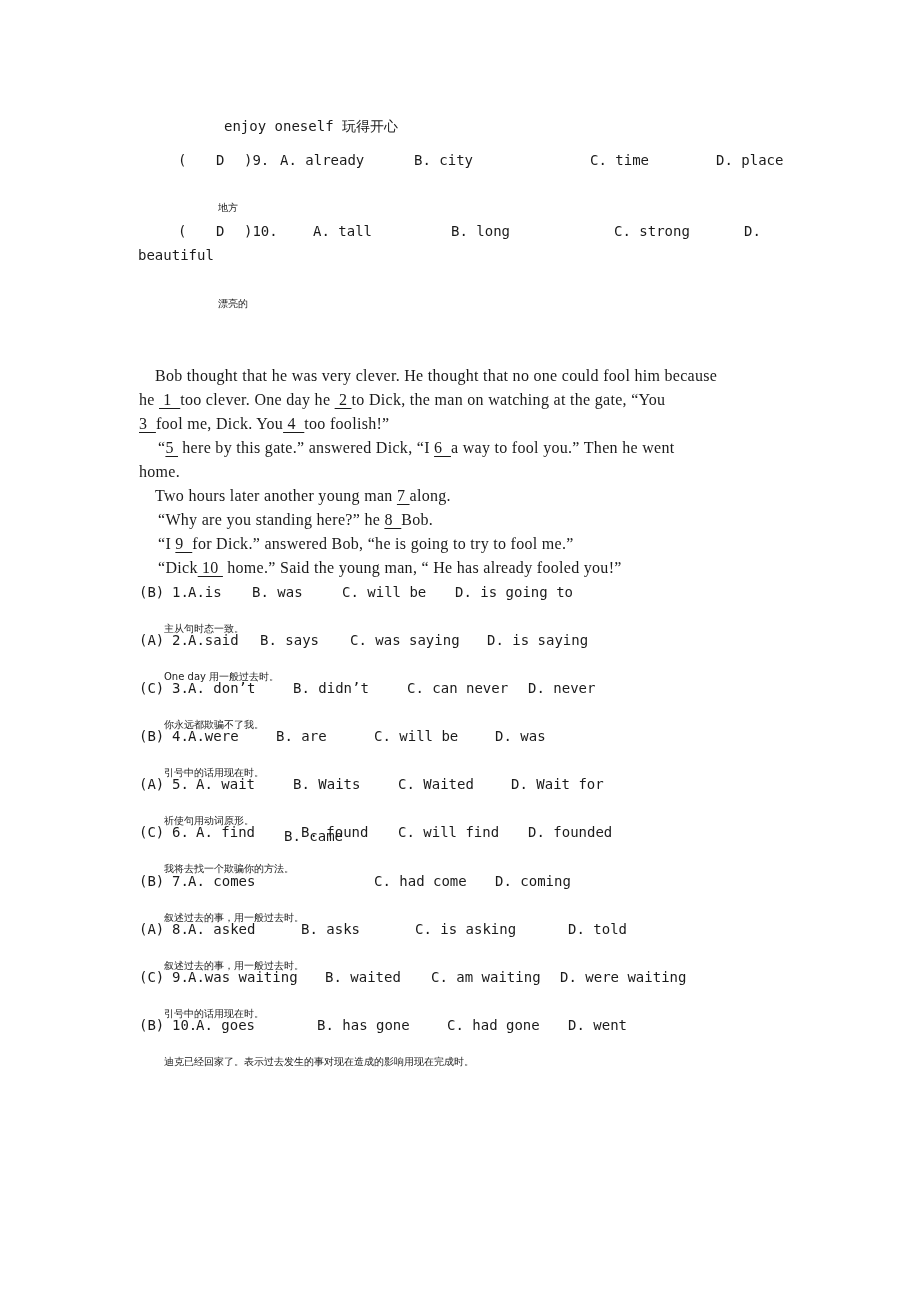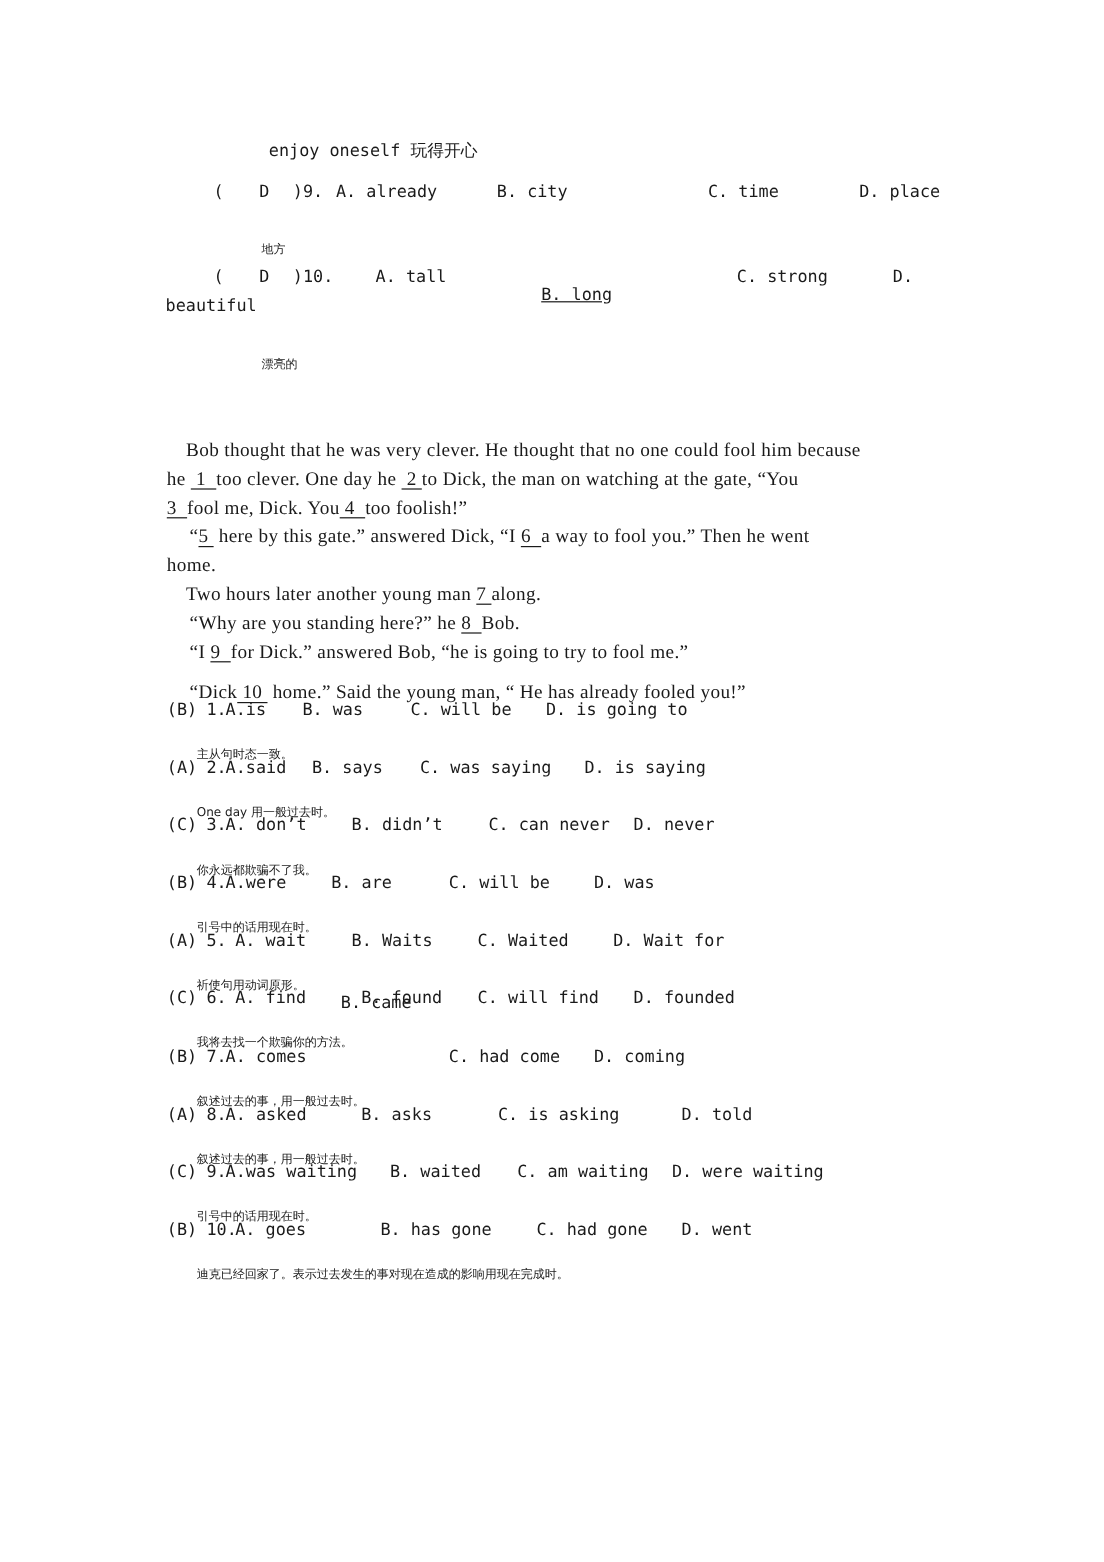--- a/index.html
+++ b/index.html
@@ -28,21 +28,21 @@
   <span class="opt" style="left:590px; top:152px;">C. time</span>
   <span class="opt" style="left:716px; top:152px;">D. place</span>
   <span class="opt cn" style="left:218px; top:187px;">地方</span>
 </div>
 
 <div>
   <span class="opt" style="left:178px; top:223px;">(</span>
   <span class="opt" style="left:216px; top:223px;">D</span>
   <span class="opt" style="left:244px; top:223px;">)10.</span>
   <span class="opt" style="left:289px; top:223px;margin-left:24px;">A. tall</span>
-  <span class="opt" style="left:451px; top:238px;text-decoration:underline;">B. long</span>
+  <span class="opt" style="left:451px; top:223px;">B. long</span>
   <span class="opt" style="left:614px; top:223px;">C. strong</span>
   <span class="opt" style="left:744px; top:223px;">D.</span>
   <span class="opt" style="left:138px; top:247px;">beautiful</span>
   <span class="opt cn" style="left:218px; top:283px;">漂亮的</span>
 </div>
 
 <div>
   <div class="ln serif" style="left:155px; top:367px;">Bob thought that he was very clever. He thought that no one could fool him because</div>
 
   <div class="ln serif" style="left:139px; top:391px;"><span>he </span><span class="blank"> 1  </span><span>too clever. One day he </span><span class="blank"> 2 </span><span>to Dick, the man on watching at the gate, “You</span></div>
@@ -52,21 +52,21 @@
   <div class="ln serif" style="left:158px; top:439px;"><span>“</span><span class="blank">5 </span><span> here by this gate.” answered Dick, “I </span><span class="blank">6  </span><span>a way to fool you.” Then he went</span></div>
 
   <div class="ln serif" style="left:139px; top:463px;">home.</div>
 
   <div class="ln serif" style="left:155px; top:487px;"><span>Two hours later another young man </span><span class="blank">7 </span><span>along.</span></div>
 
   <div class="ln serif" style="left:158px; top:511px;"><span>“Why are you standing here?” he </span><span class="blank">8  </span><span>Bob.</span></div>
 
   <div class="ln serif" style="left:158px; top:535px;"><span>“I </span><span class="blank">9  </span><span>for Dick.” answered Bob, “he is going to try to fool me.”</span></div>
 
-  <div class="ln serif" style="left:158px; top:559px;margin-top:10px;"><span>“Dick</span><span class="blank"> 10 </span><span> home.” Said the young man, “ He has already fooled you!”</span></div>
+  <div class="ln serif" style="left:158px; top:559px;"><span>“Dick</span><span class="blank"> 10 </span><span> home.” Said the young man, “ He has already fooled you!”</span></div>
 </div>
 
 <div>
   <div>
     <span class="opt" style="left:139px; top:584px;">(B)</span>
     <span class="opt" style="left:172px; top:584px;">1.</span>
     <span class="opt" style="left:188px; top:584px;">A.is</span>
     <span class="opt" style="left:252px; top:584px;">B. was</span>
     <span class="opt" style="left:342px; top:584px;">C. will be</span>
     <span class="opt" style="left:455px; top:584px;">D. is going to</span>

